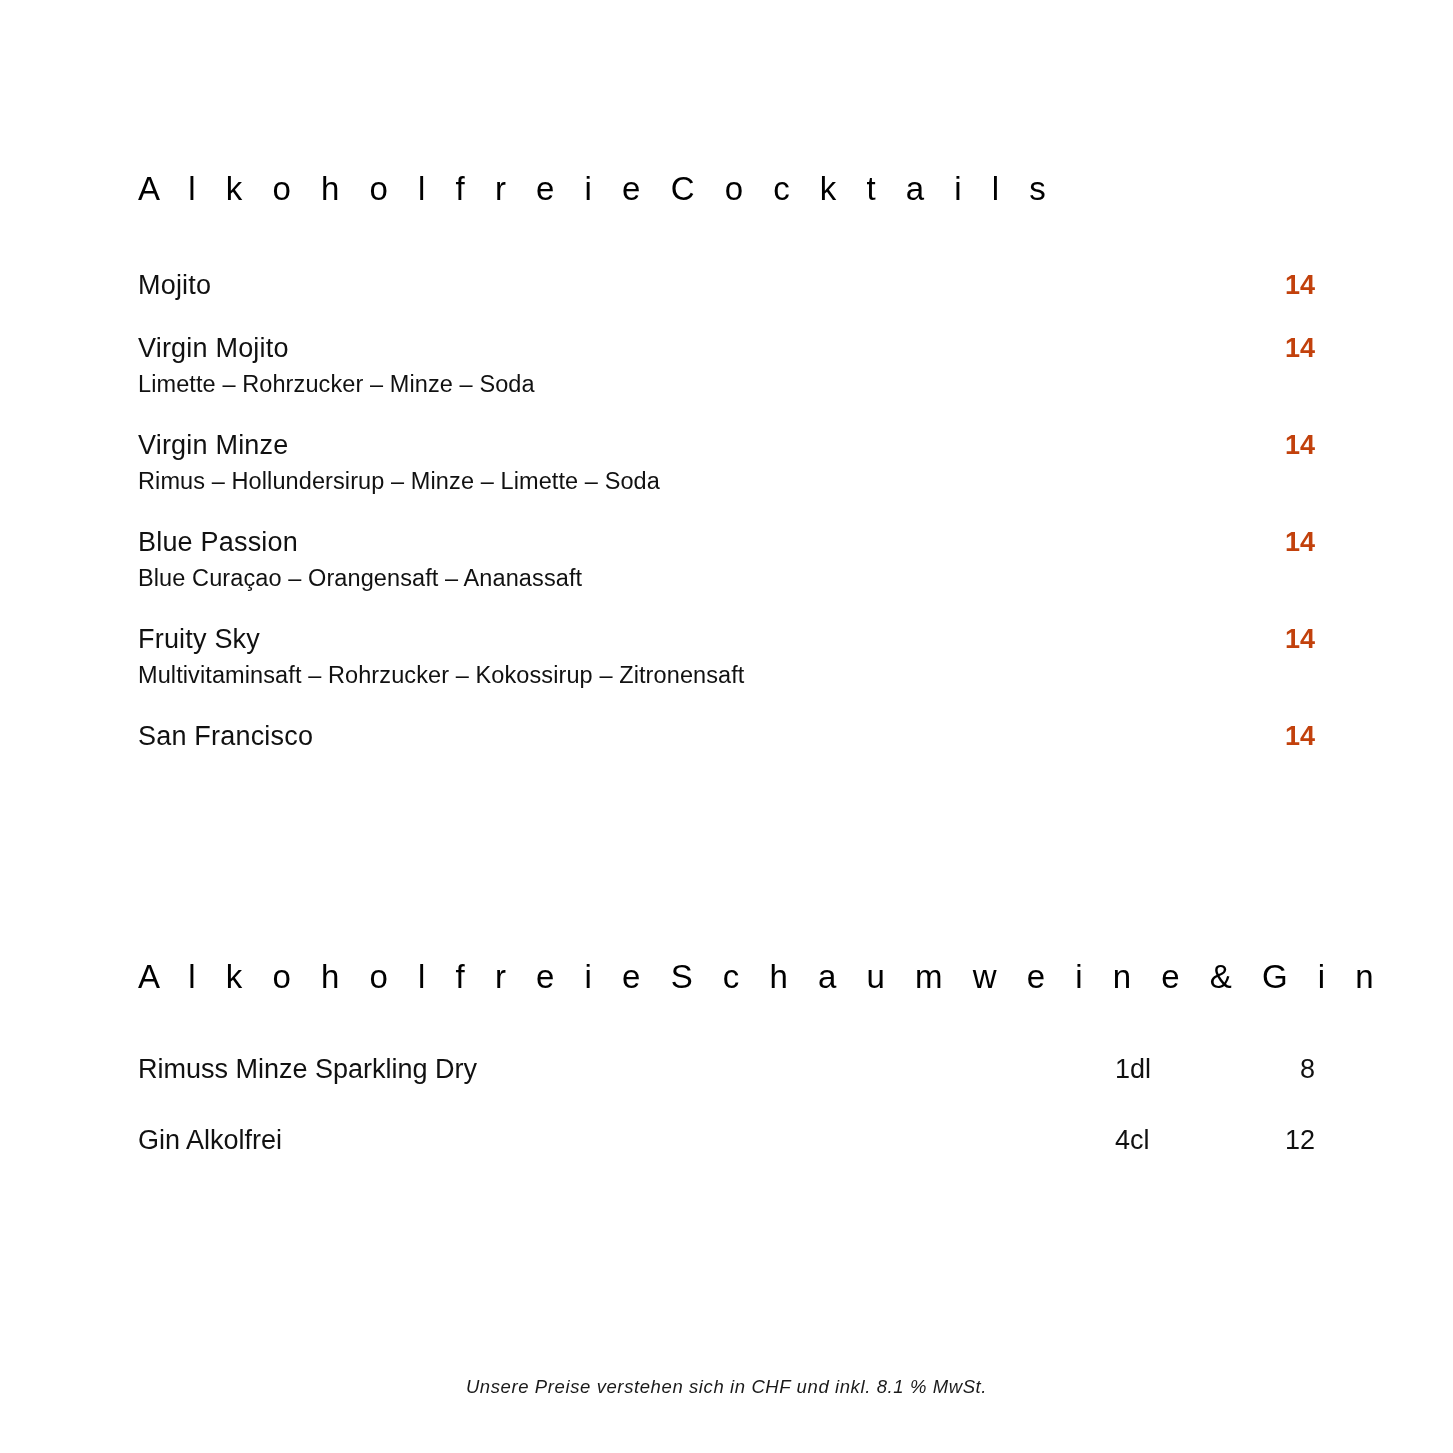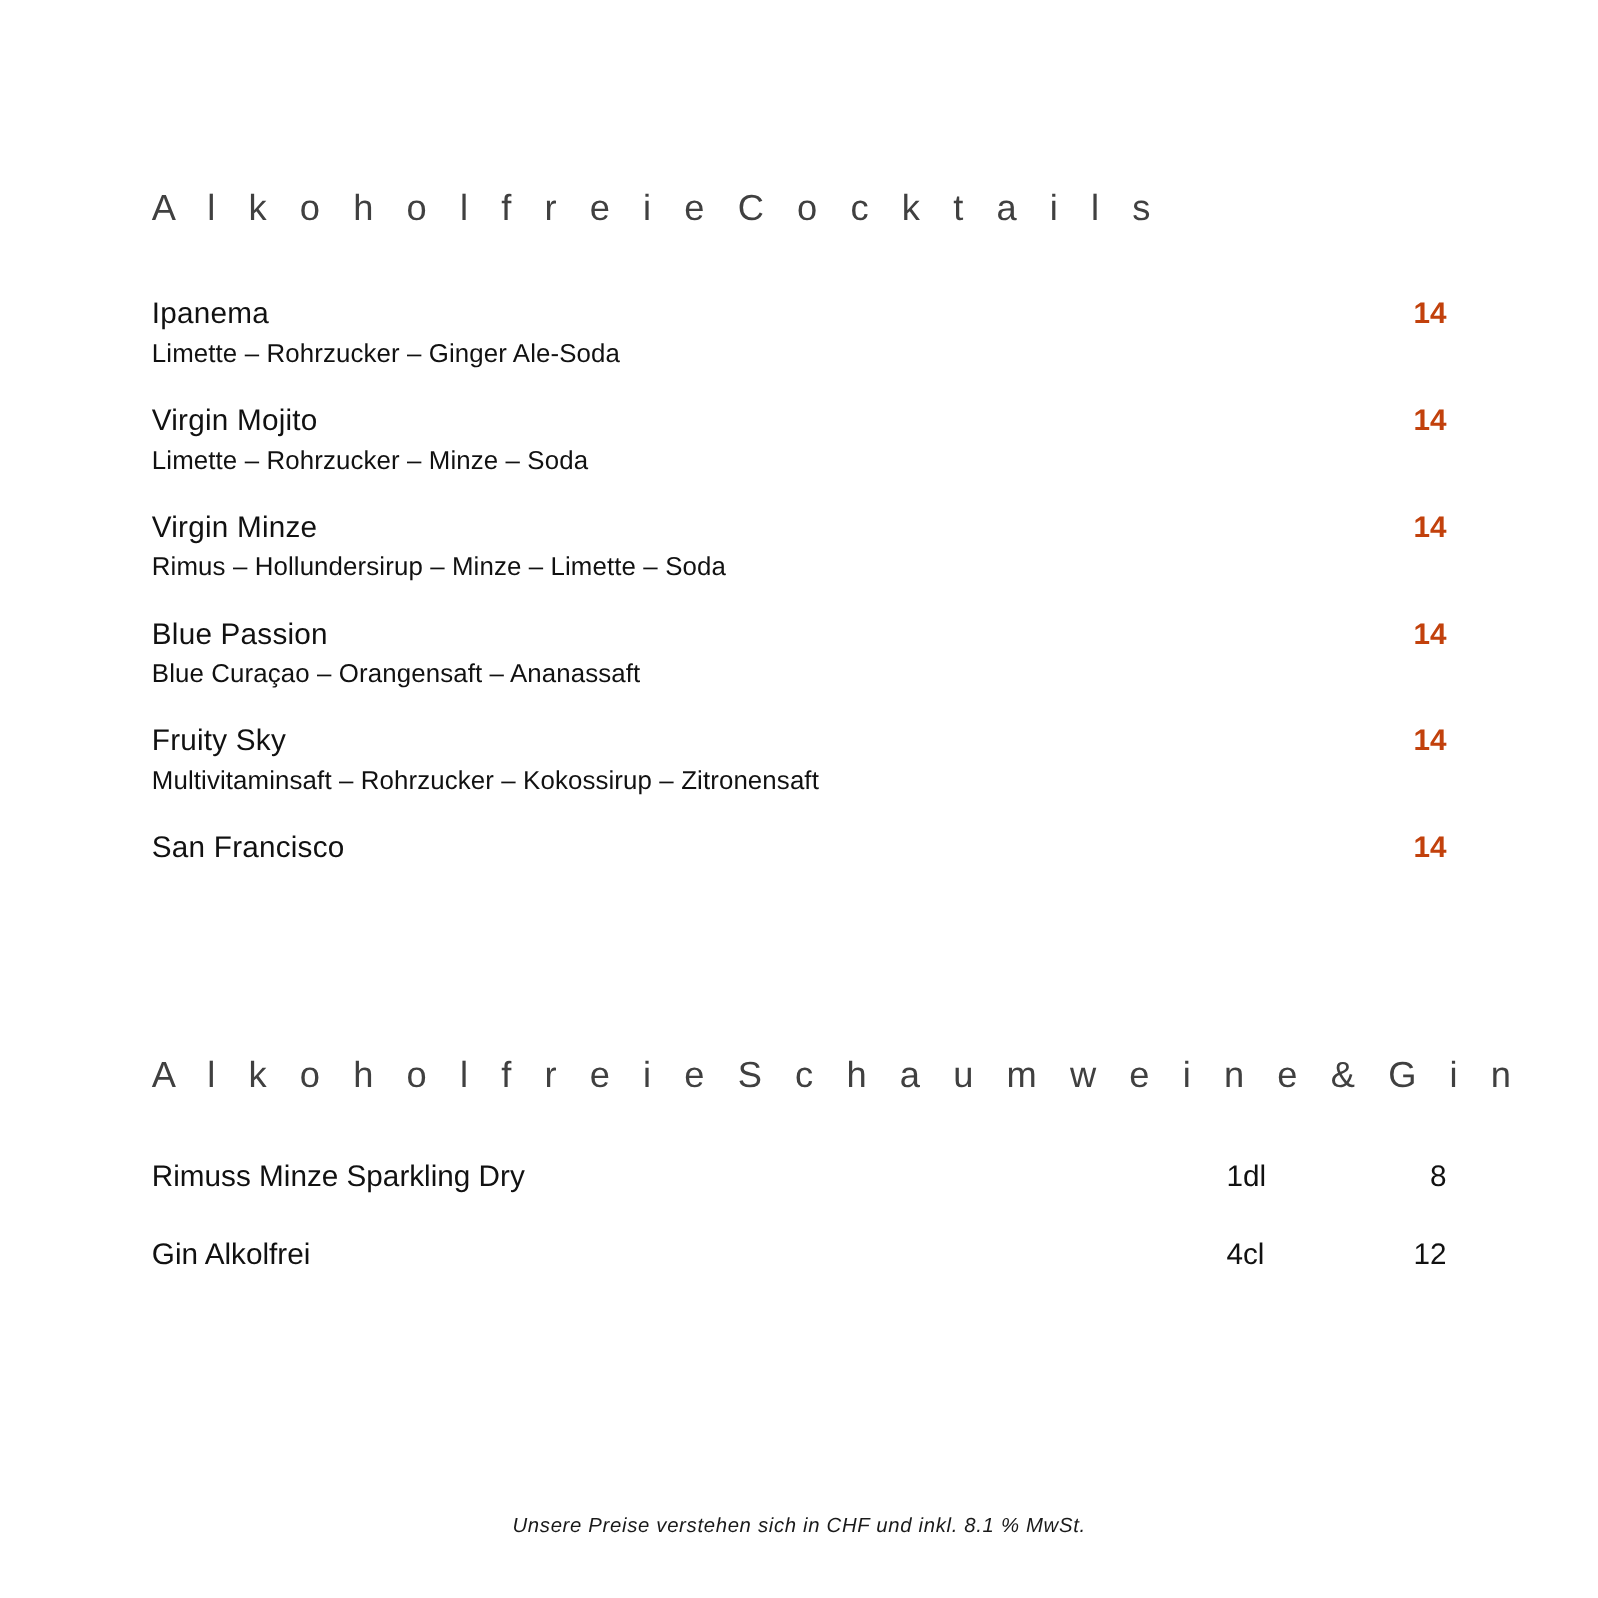--- a/index.html
+++ b/index.html
@@ -25,21 +25,21 @@
   }
   .section {
     position: absolute;
     left: 138px;
     right: 138px;
   }
   .section-title {
     font-size: 33px;
     font-weight: 400;
     letter-spacing: 10.5px;
-    color: #404040;
+    color: #000000;
     margin: 0;
     white-space: nowrap;
   }
   .items {
     margin-top: 0;
   }
   .item {
     position: relative;
     margin-bottom: 32px;
   }
@@ -107,24 +107,23 @@
 
 <div class="page">
 
   <div class="section" style="top:170px;">
     <h1 class="section-title">A l k o h o l f r e i e   C o c k t a i l s</h1>
 
     <div class="items" style="margin-top:62px;">
 
       <div class="item">
         <div class="item-row">
-          <span class="item-name">Ipanema</span>
+          <span class="item-name">Mojito</span>
           <span class="item-price">14</span>
         </div>
-        <div class="item-desc">Limette – Rohrzucker – Ginger Ale-Soda</div>
       </div>
 
       <div class="item">
         <div class="item-row">
           <span class="item-name">Virgin Mojito</span>
           <span class="item-price">14</span>
         </div>
         <div class="item-desc">Limette – Rohrzucker – Minze – Soda</div>
       </div>
 

